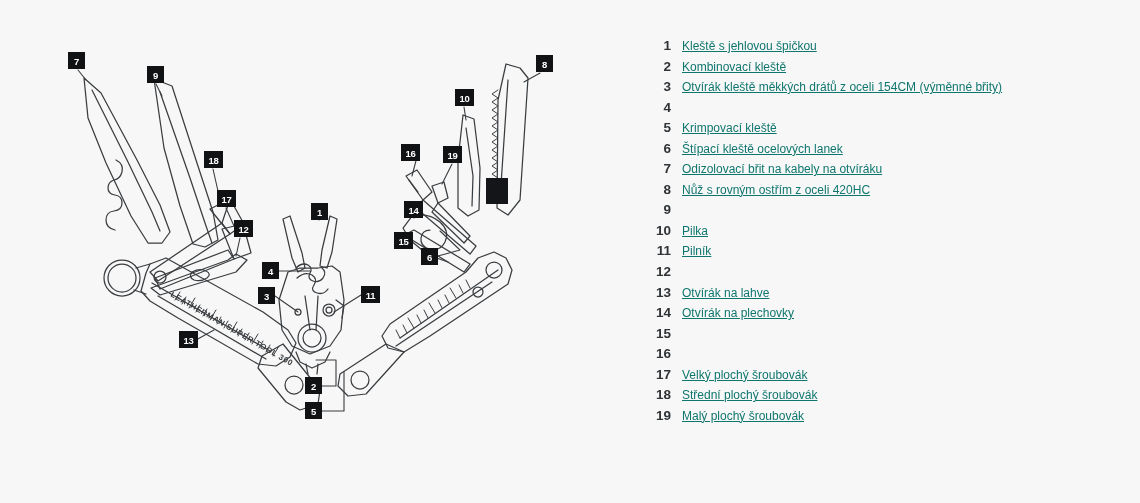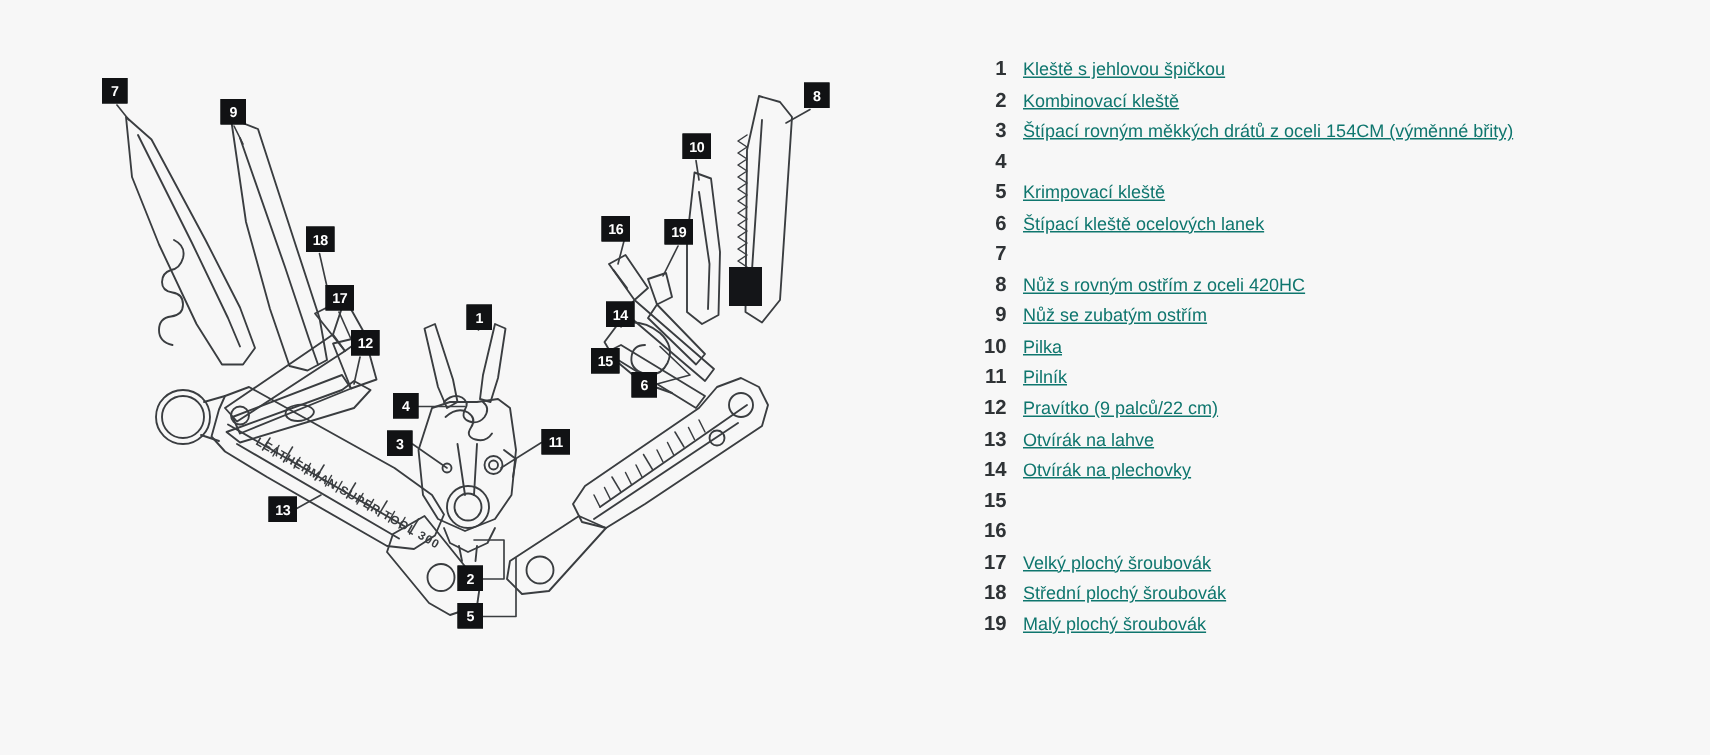--- a/index.html
+++ b/index.html
@@ -341,55 +341,54 @@
     <div class="legend-row">
       <span class="legend-num">1</span>
       <span class="legend-label">Kleště s jehlovou špičkou</span>
     </div>
     <div class="legend-row">
       <span class="legend-num">2</span>
       <span class="legend-label">Kombinovací kleště</span>
     </div>
     <div class="legend-row">
       <span class="legend-num">3</span>
-      <span class="legend-label">Štípací rovným měkkých drátů z oceli 154CM (výměnné břity)</span>
+      <span class="legend-label">Otvírák kleště měkkých drátů z oceli 154CM (výměnné břity)</span>
     </div>
     <div class="legend-row">
       <span class="legend-num">4</span>
     </div>
     <div class="legend-row">
       <span class="legend-num">5</span>
       <span class="legend-label">Krimpovací kleště</span>
     </div>
     <div class="legend-row">
       <span class="legend-num">6</span>
       <span class="legend-label">Štípací kleště ocelových lanek</span>
     </div>
     <div class="legend-row">
       <span class="legend-num">7</span>
+      <span class="legend-label">Odizolovací břit na kabely na otvíráku</span>
     </div>
     <div class="legend-row">
       <span class="legend-num">8</span>
       <span class="legend-label">Nůž s rovným ostřím z oceli 420HC</span>
     </div>
     <div class="legend-row">
       <span class="legend-num">9</span>
-      <span class="legend-label">Nůž se zubatým ostřím</span>
     </div>
     <div class="legend-row">
       <span class="legend-num">10</span>
       <span class="legend-label">Pilka</span>
     </div>
     <div class="legend-row">
       <span class="legend-num">11</span>
       <span class="legend-label">Pilník</span>
     </div>
     <div class="legend-row">
       <span class="legend-num">12</span>
-      <span class="legend-label">Pravítko (9 palců/22 cm)</span>
     </div>
     <div class="legend-row">
       <span class="legend-num">13</span>
       <span class="legend-label">Otvírák na lahve</span>
     </div>
     <div class="legend-row">
       <span class="legend-num">14</span>
       <span class="legend-label">Otvírák na plechovky</span>
     </div>
     <div class="legend-row">

